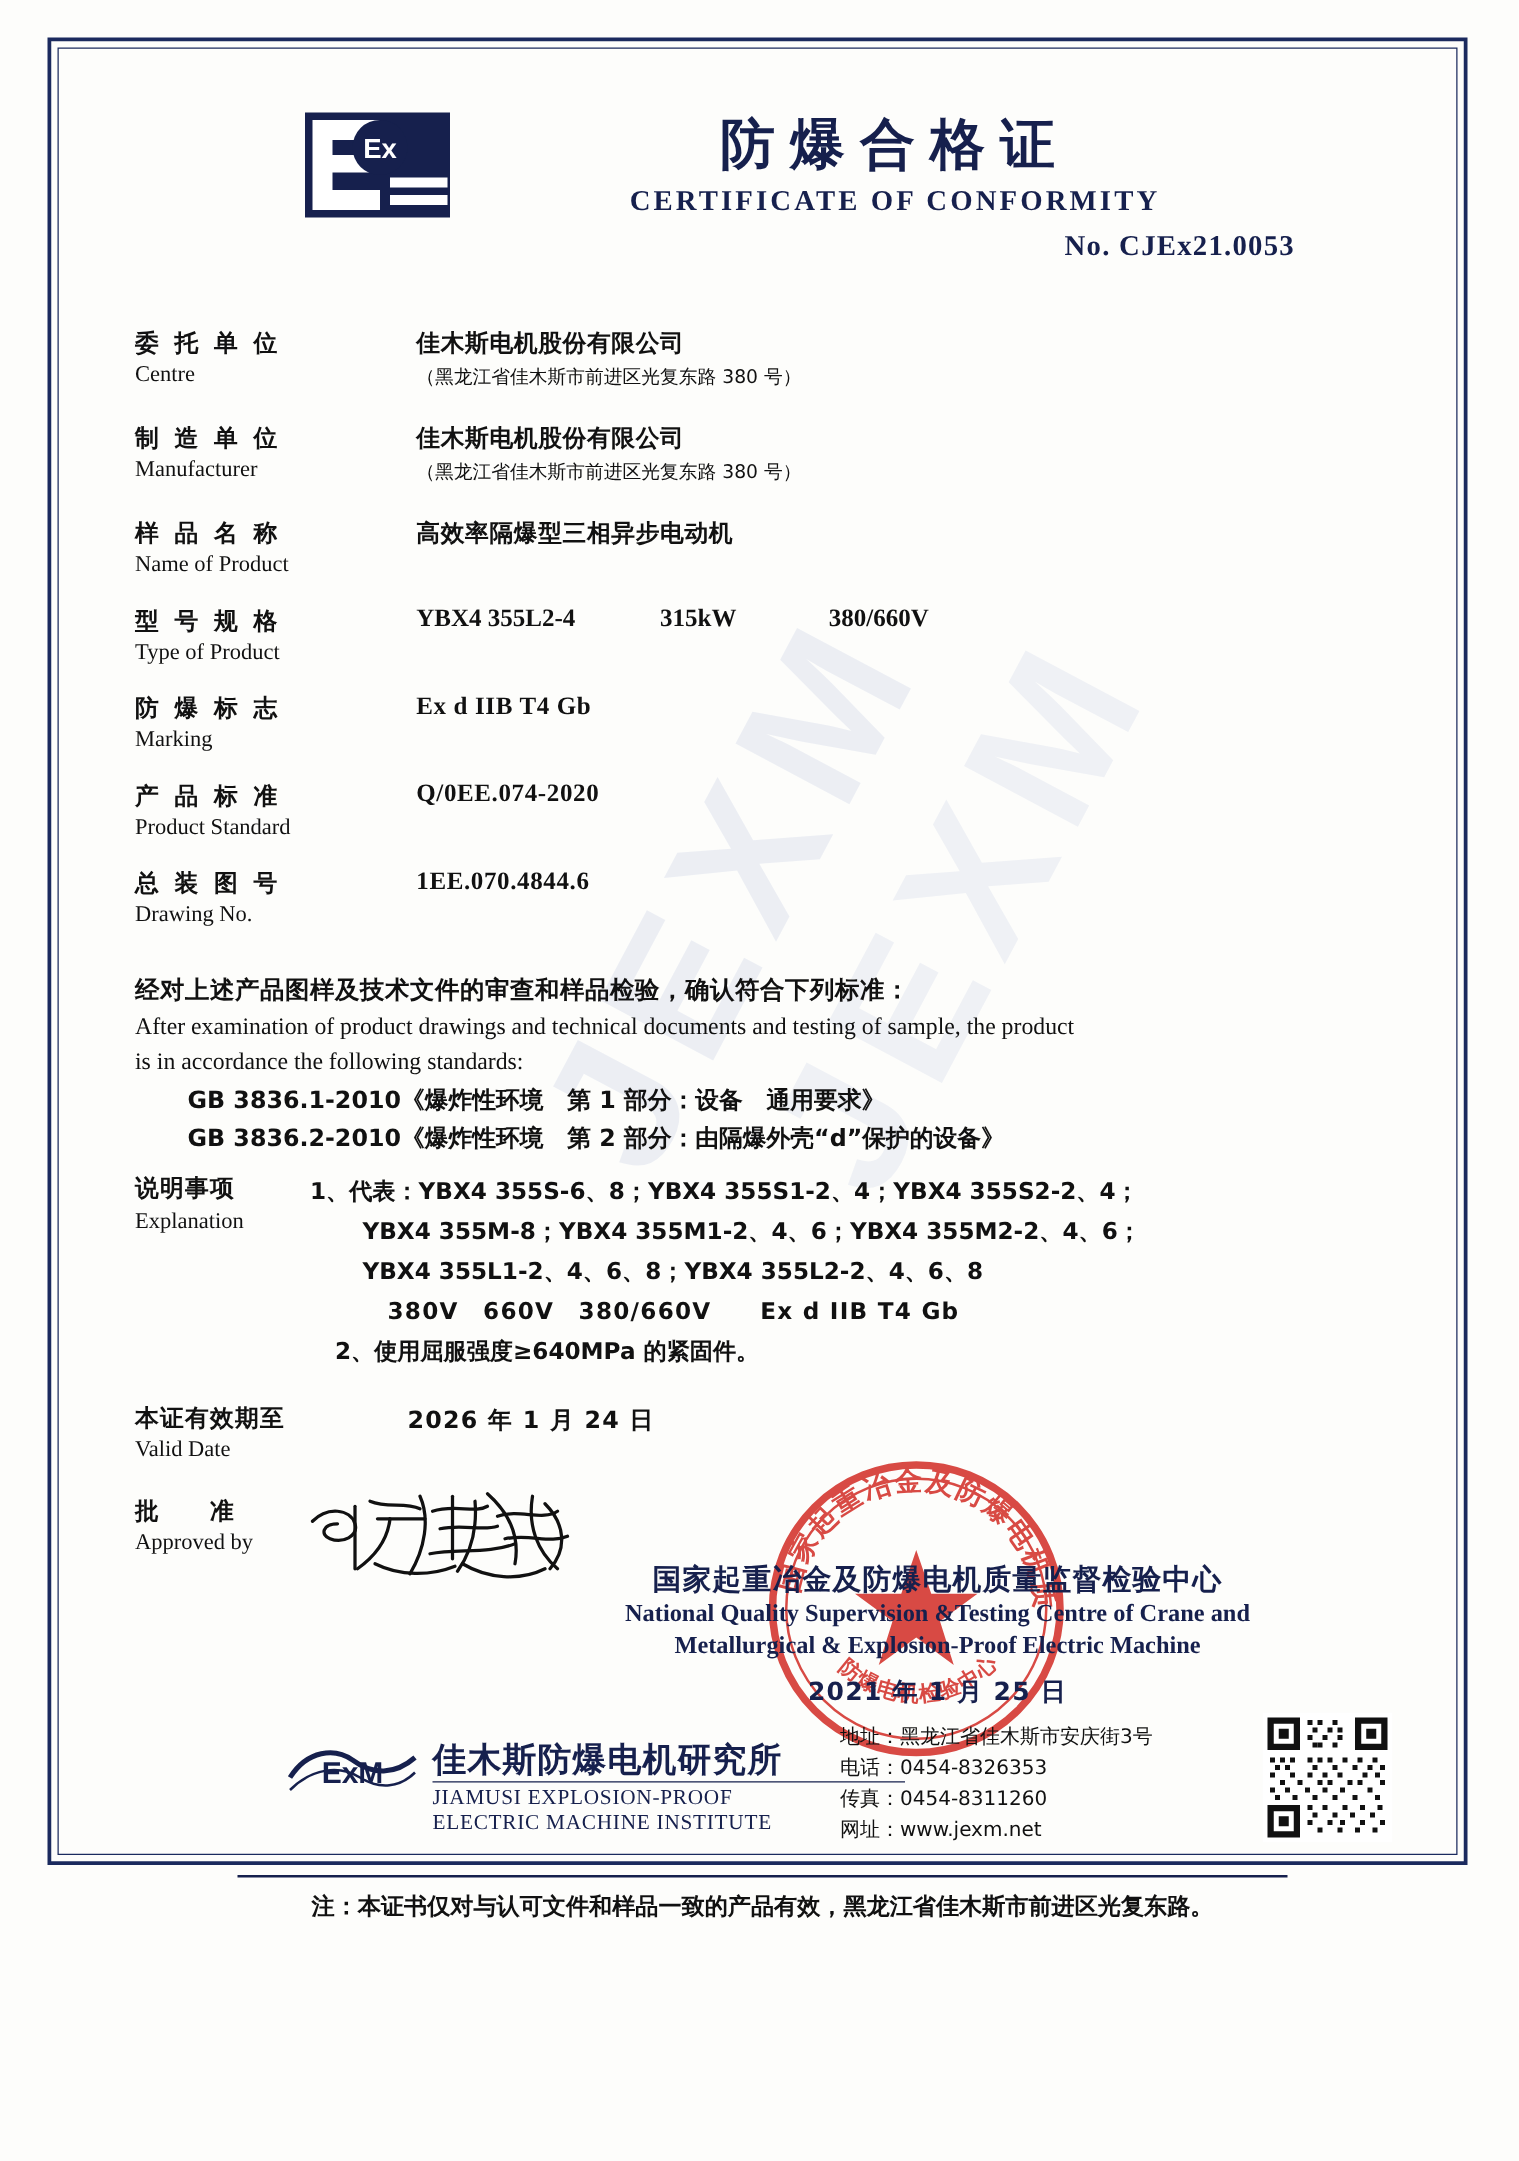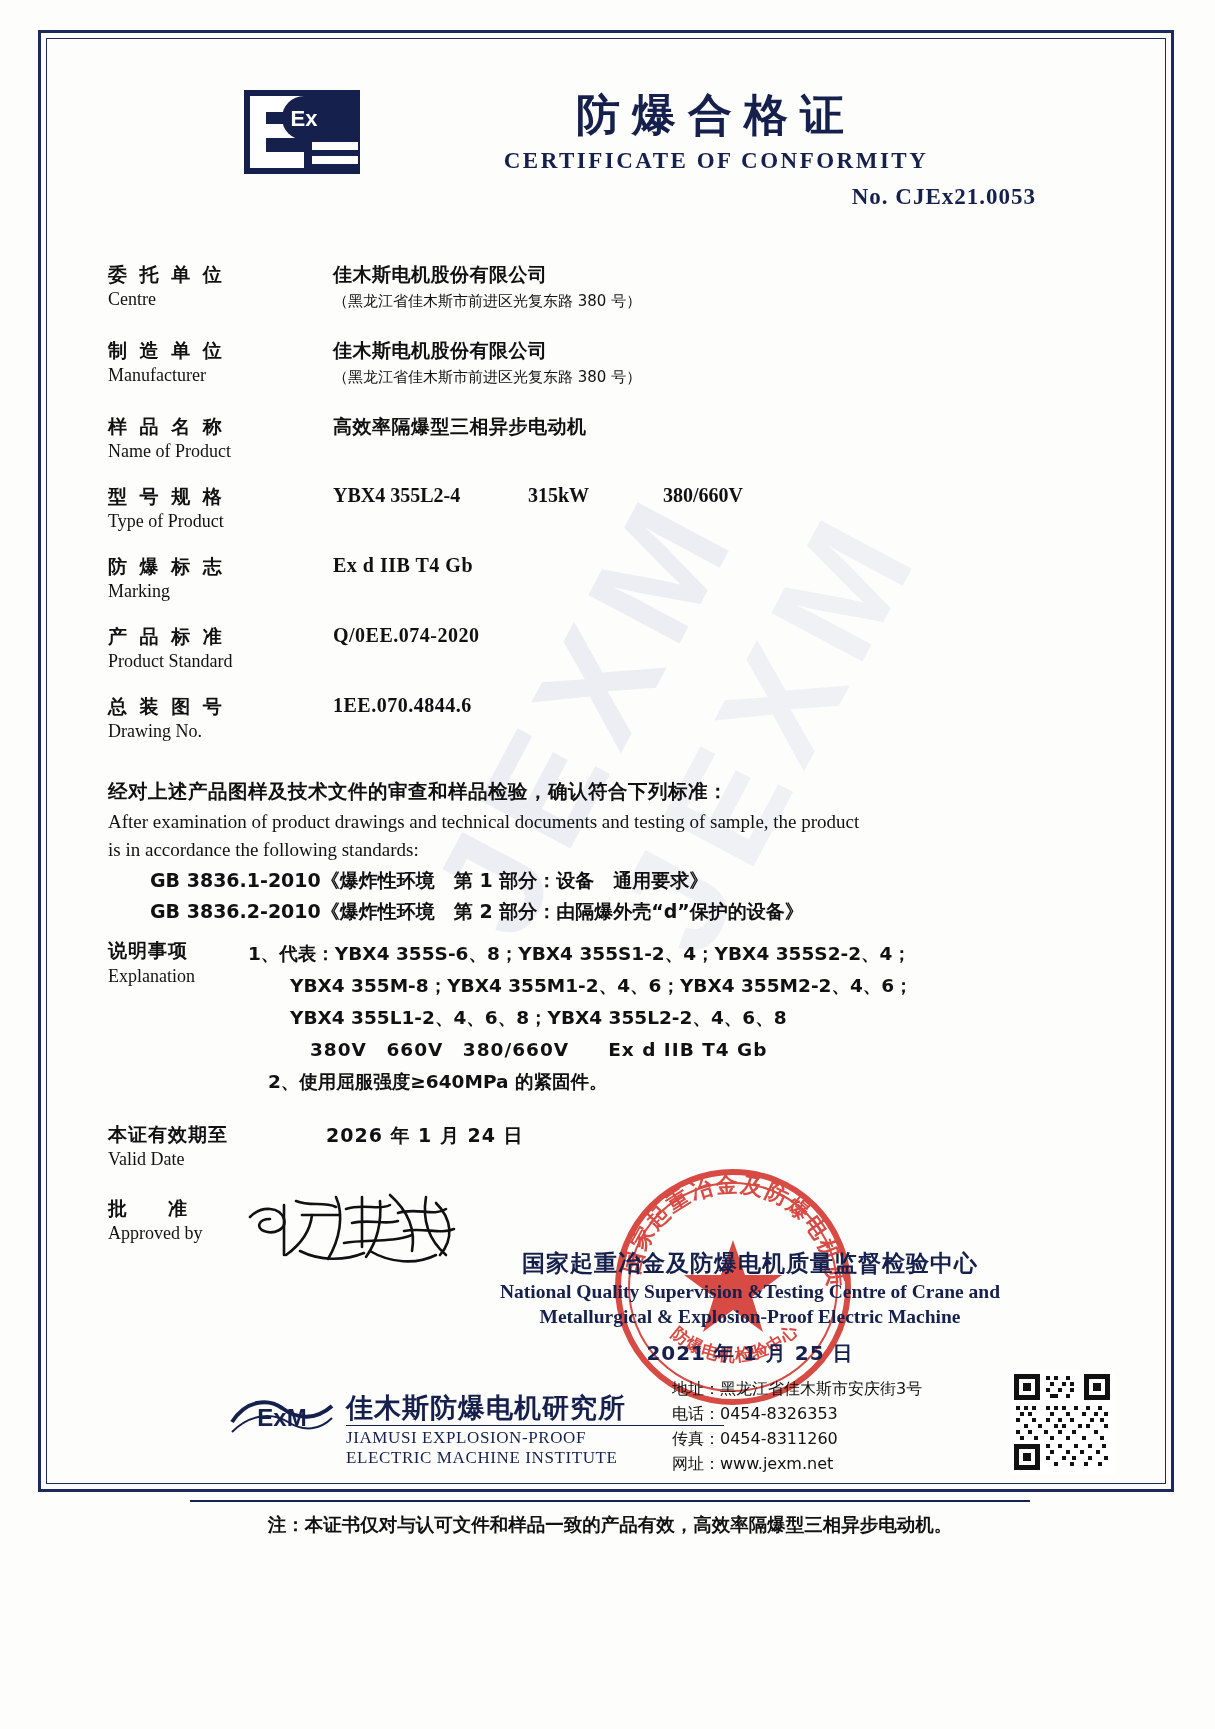--- a/index.html
+++ b/index.html
@@ -653,15 +653,15 @@
           <rect x="94" y="86" width="4" height="4"></rect>
         <rect x="44" y="92" width="4" height="4"></rect>
           <rect x="60" y="92" width="4" height="4"></rect>
           <rect x="74" y="92" width="4" height="4"></rect>
           <rect x="88" y="92" width="4" height="4"></rect>
       </g>
     </svg>
   </div>
 
   <div class="bottom-rule"></div>
-  <div class="note">注：本证书仅对与认可文件和样品一致的产品有效，高效率隔爆型三相异步电动机。</div>
+  <div class="note">注：本证书仅对与认可文件和样品一致的产品有效，黑龙江省佳木斯市前进区光复东路。</div>
 
 </div>
 
 </body></html>

